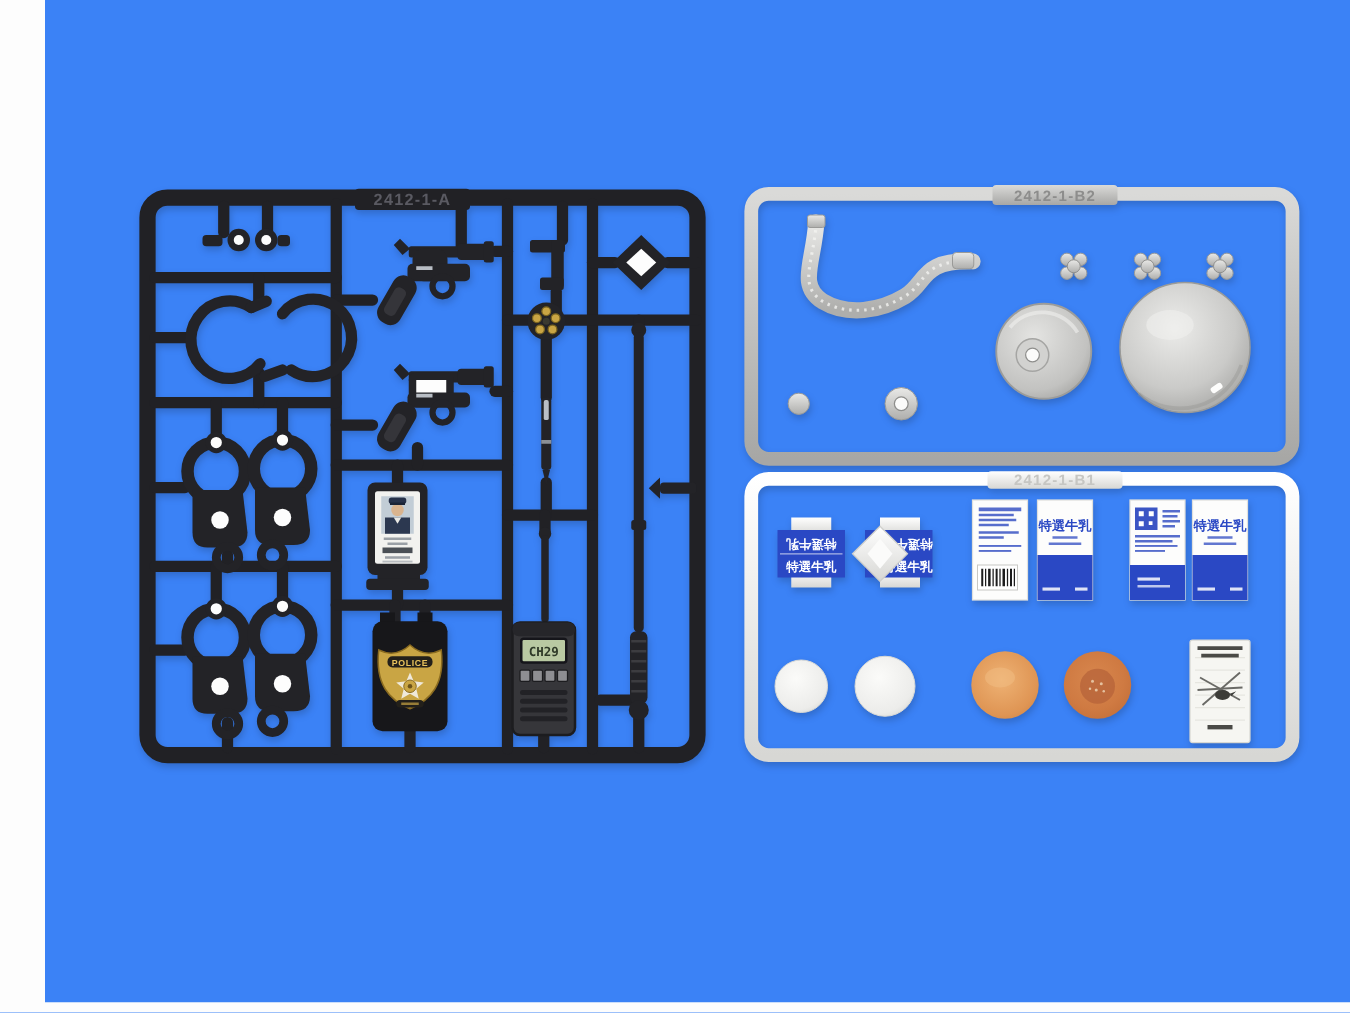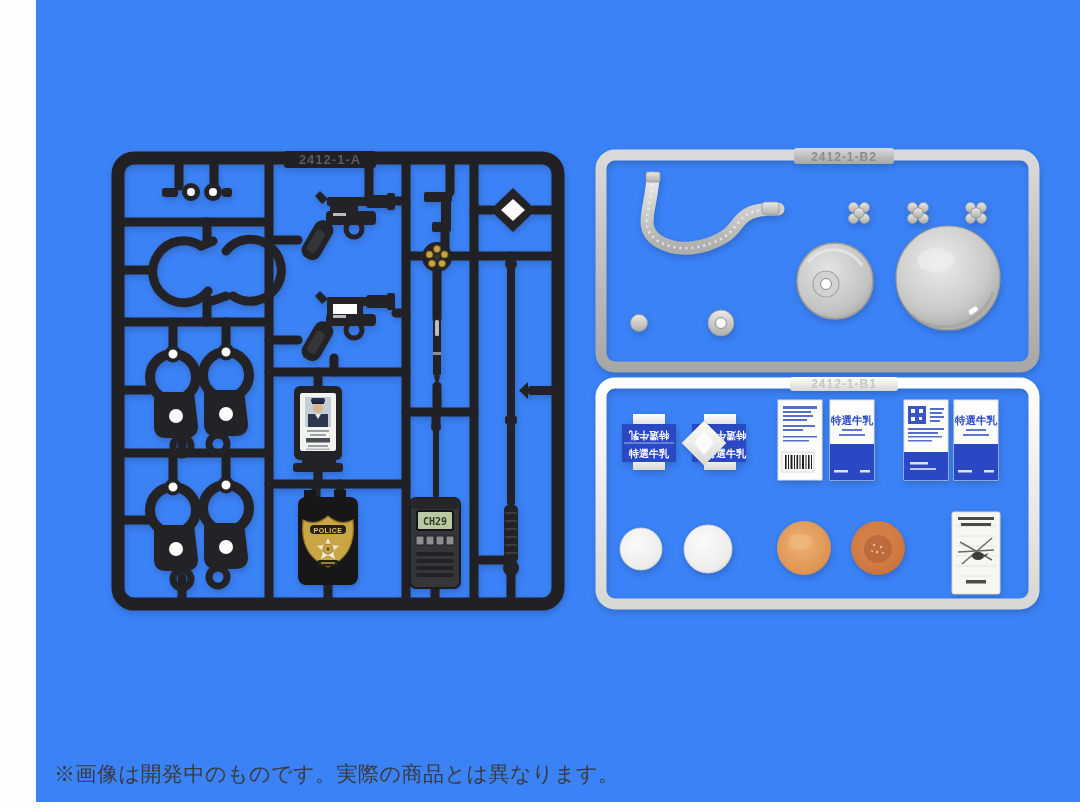--- a/index.html
+++ b/index.html
@@ -504,14 +504,13 @@
         <line x1="956" y1="538" x2="926" y2="564"></line>
         <line x1="922" y1="552" x2="958" y2="550"></line>
       </g>
       <ellipse cx="942" cy="556" rx="6" ry="4" fill="#3c3c38"></ellipse>
       <path d="M 948,555 l 5,-2 l -4,4 z" fill="#3c3c38"></path>
       <rect x="930" y="580" width="20" height="3.5" fill="#4a4a46"></rect>
     </g>
   </g>
 </svg>
 
-<div class="caption">※画像は開発中のものです。実際の商品とは異なります。</div>
 </div>
 
 </body></html>

